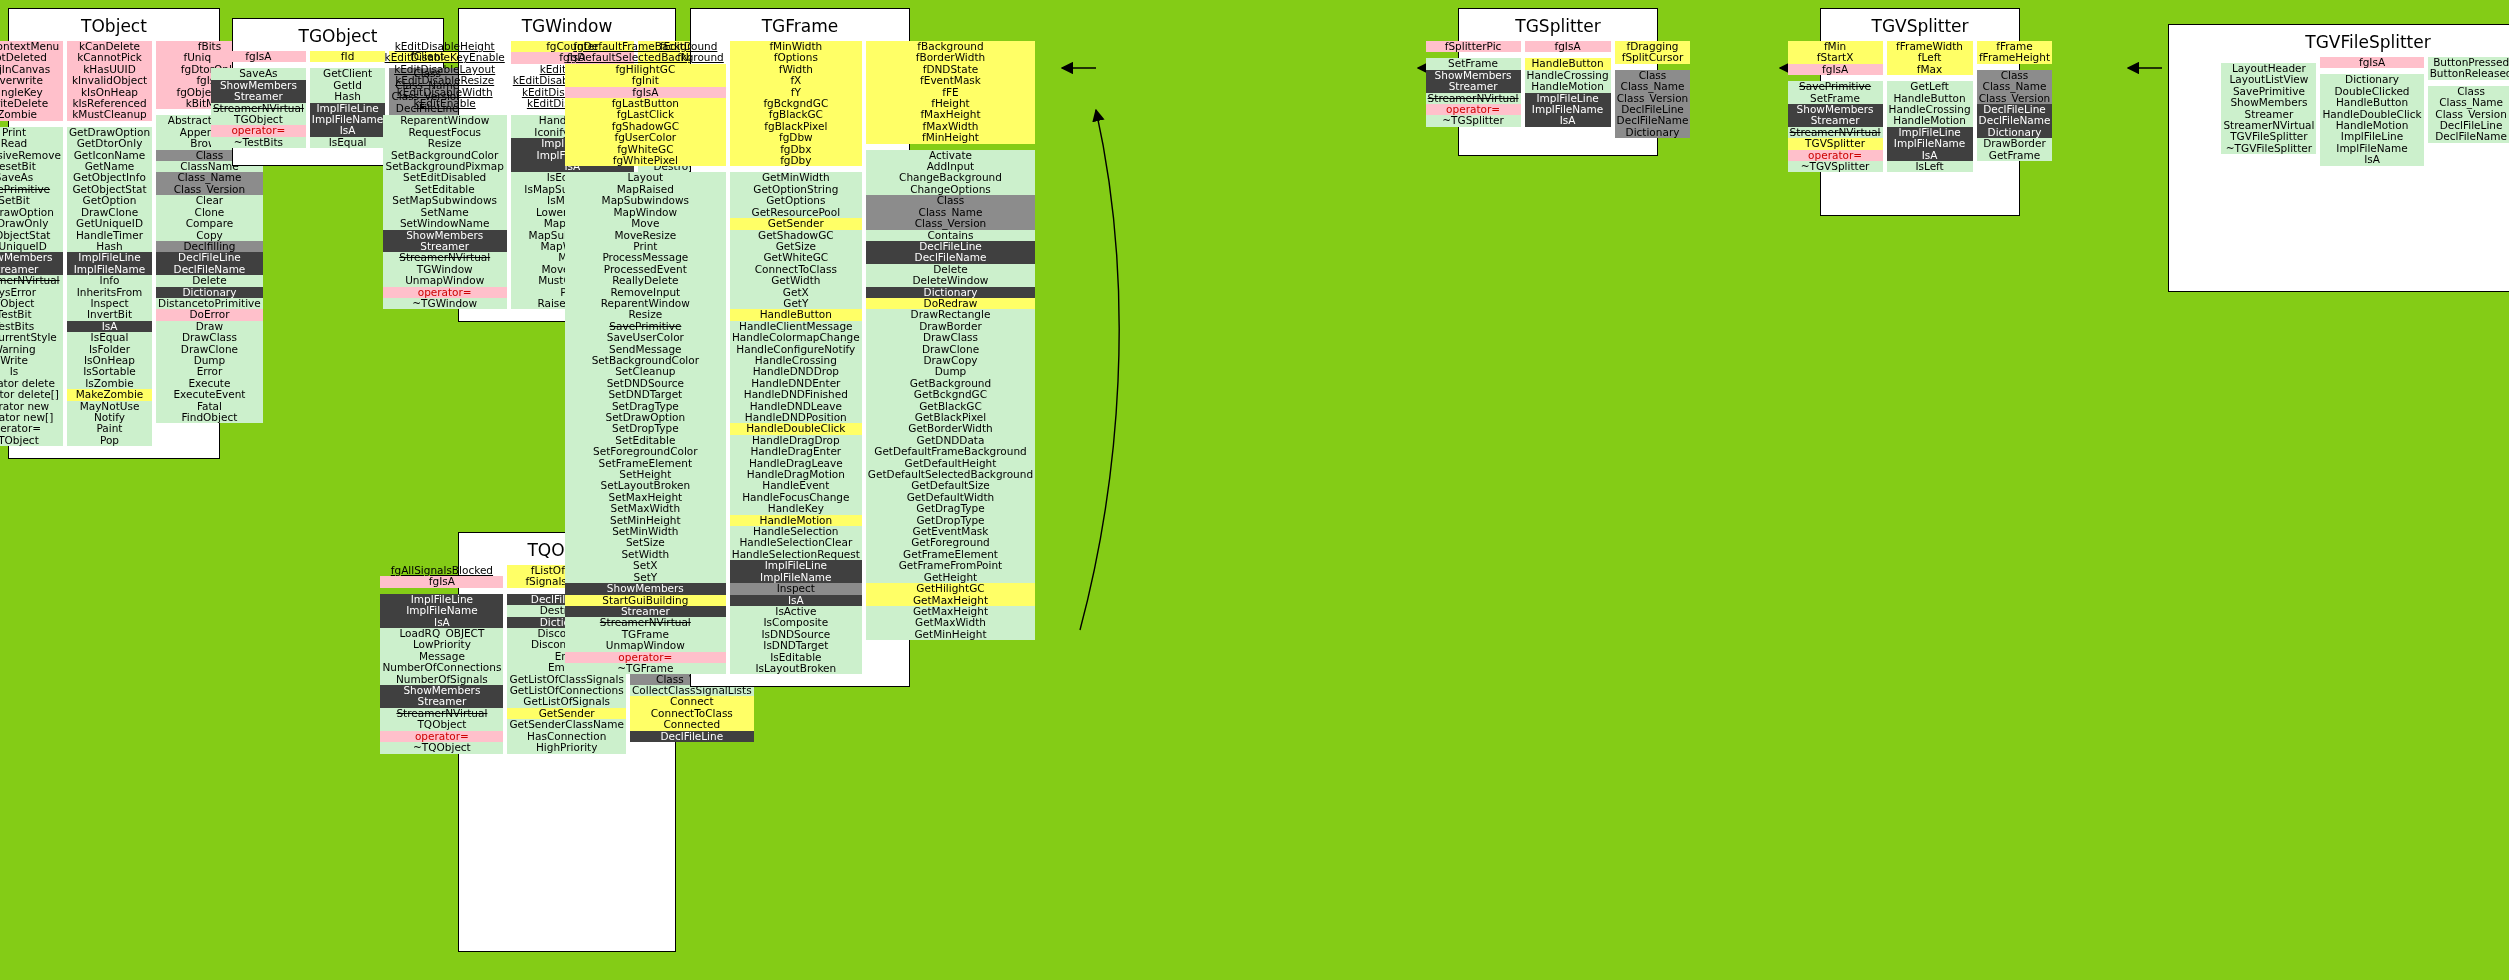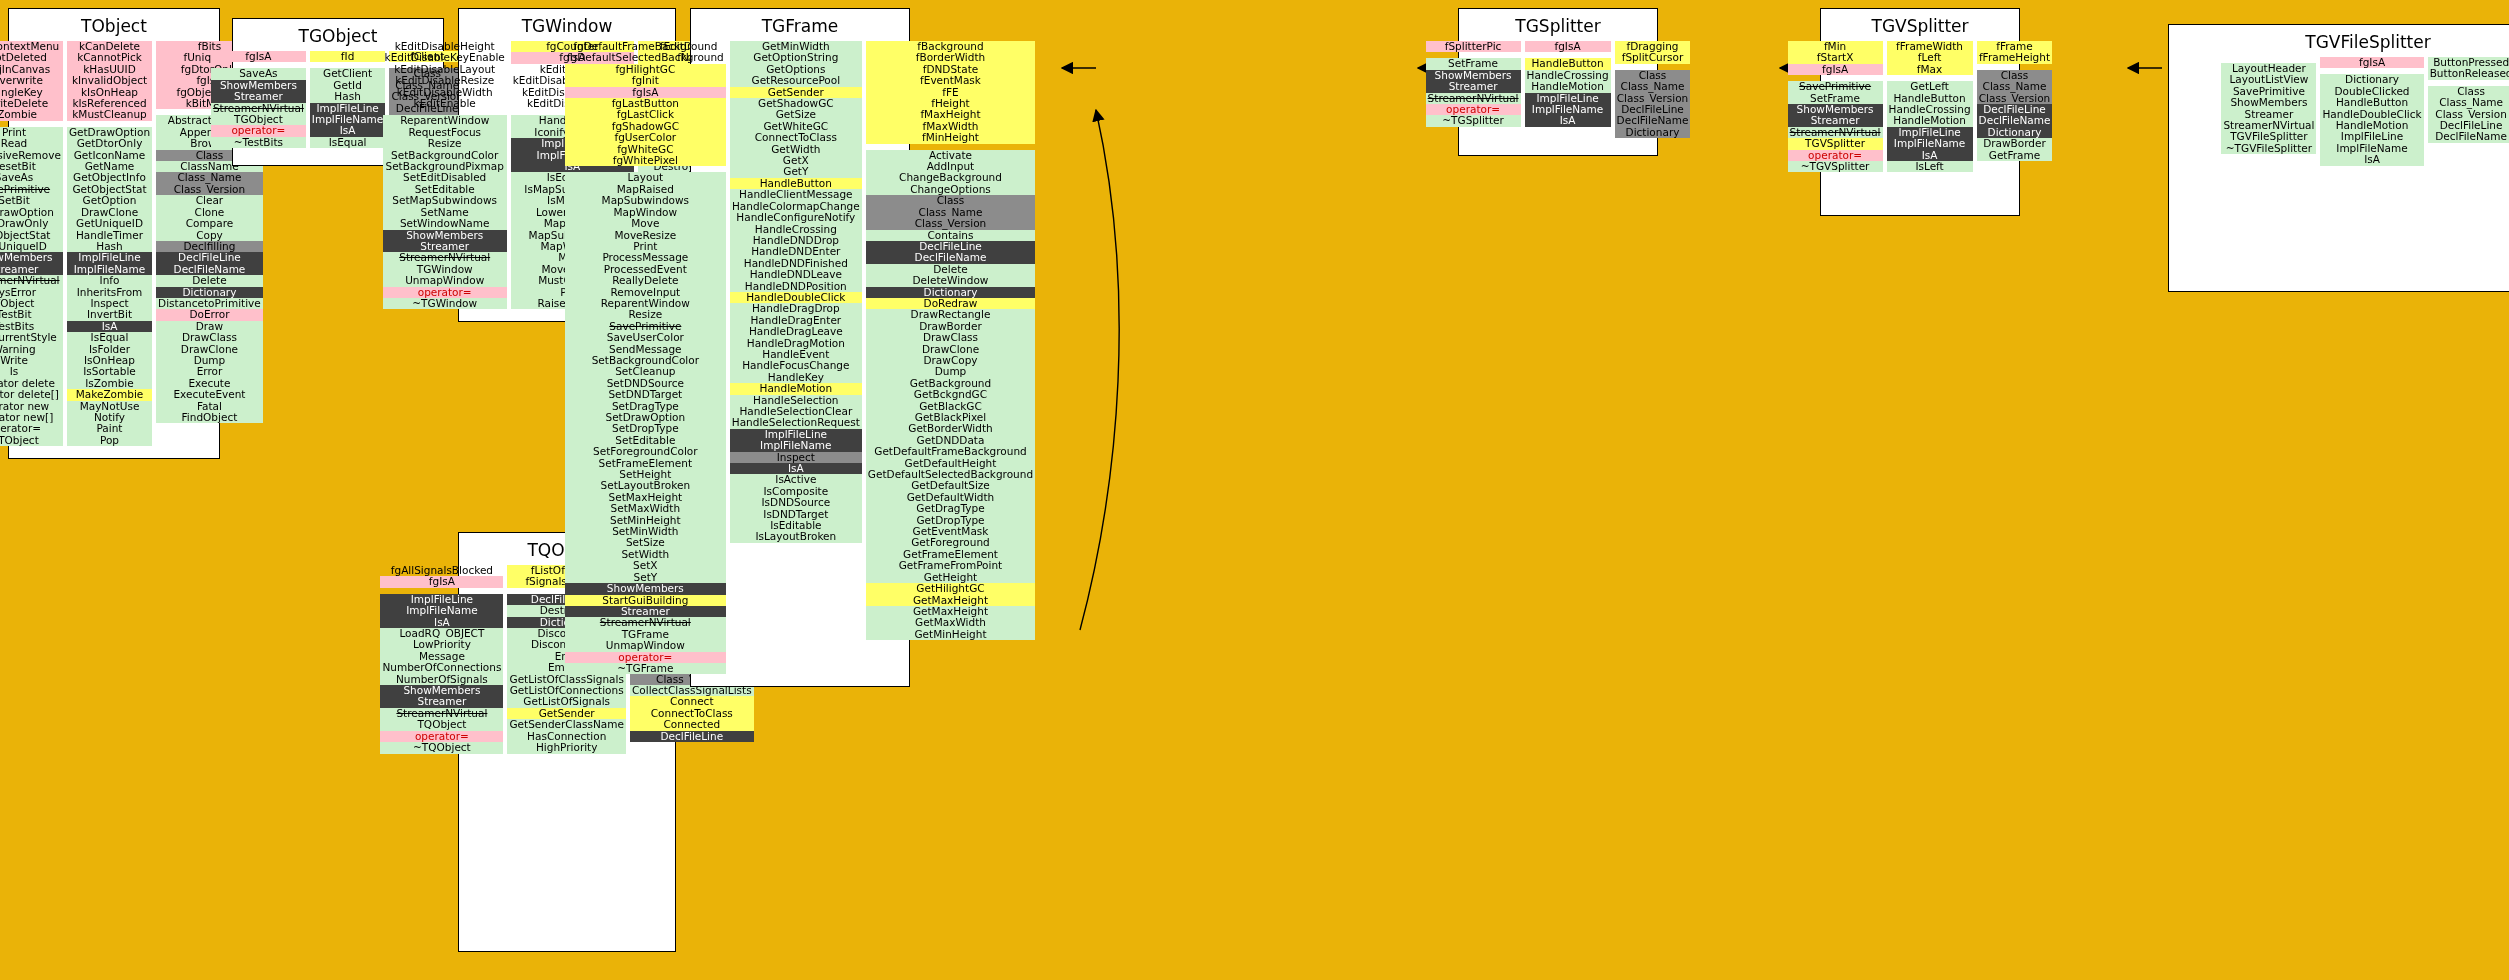--- a/index.html
+++ b/index.html
@@ -1,28 +1,28 @@
 <!DOCTYPE html>
 <html><head>
 <meta charset="utf-8">
 <style>
   html,body{margin:0;padding:0;background:#ffffff;}
   body{font-family:"DejaVu Sans","Liberation Sans",sans-serif;}
-  #root{position:relative;width:2509px;height:980px;overflow:hidden;background:#eab308;}
+  #root{position:relative;width:2509px;height:980px;overflow:hidden;background:#84cc16;}
   .cls-box{position:absolute;border:1px solid #000;background:#fff;box-sizing:border-box;}
   .cls-title{text-align:center;font-size:17px;padding:7px 2px 5px;color:#000;}
   .cols{display:flex;flex-direction:row;align-items:flex-start;justify-content:center;gap:4px;padding:0 4px 6px;}
   .col{display:flex;flex-direction:column;}
   .grp{display:flex;flex-direction:column;margin-bottom:6px;}
   .it{font-size:10.5px;line-height:11.4px;padding:0 2px;white-space:nowrap;color:#000;text-align:center;}
   .pink{background:#ffc0cb;}
   .yel{background:#ffff66;}
   .grn{background:#ccf0cc;}
   .gry{background:#8c8c8c;color:#000;}
-  .none{background:transparent;}
+  .none{background:transparent;text-decoration:underline;}
   .blk{background:#404040;color:#ffffff;}
   .red{color:#cc0000;}
   .strike{text-decoration:line-through;}
   svg{overflow:visible;}
 </style>
 </head>
 <body>
 
 <div id="root">
   <svg id="arrow-layer" width="2509" height="980" style="position:absolute;left:0;top:0;pointer-events:none;">
@@ -433,20 +433,33 @@
               <div class="it blk">Streamer</div>
               <div class="it grn strike">StreamerNVirtual</div>
               <div class="it grn">TGFrame</div>
               <div class="it grn">UnmapWindow</div>
               <div class="it pink red">operator=</div>
               <div class="it grn">~TGFrame</div>
             </div>
           </div>
           <div class="col">
             <div class="grp">
+              <div class="it yel">fMinWidth</div>
+              <div class="it yel">fOptions</div>
+              <div class="it yel">fWidth</div>
+              <div class="it yel">fX</div>
+              <div class="it yel">fY</div>
+              <div class="it yel">fgBckgndGC</div>
+              <div class="it yel">fgBlackGC</div>
+              <div class="it yel">fgBlackPixel</div>
+              <div class="it yel">fgDbw</div>
+              <div class="it yel">fgDbx</div>
+              <div class="it yel">fgDby</div>
+            </div>
+            <div class="grp">
               <div class="it grn">GetMinWidth</div>
               <div class="it grn">GetOptionString</div>
               <div class="it grn">GetOptions</div>
               <div class="it grn">GetResourcePool</div>
               <div class="it yel">GetSender</div>
               <div class="it grn">GetShadowGC</div>
               <div class="it grn">GetSize</div>
               <div class="it grn">GetWhiteGC</div>
               <div class="it grn">ConnectToClass</div>
               <div class="it grn">GetWidth</div>

